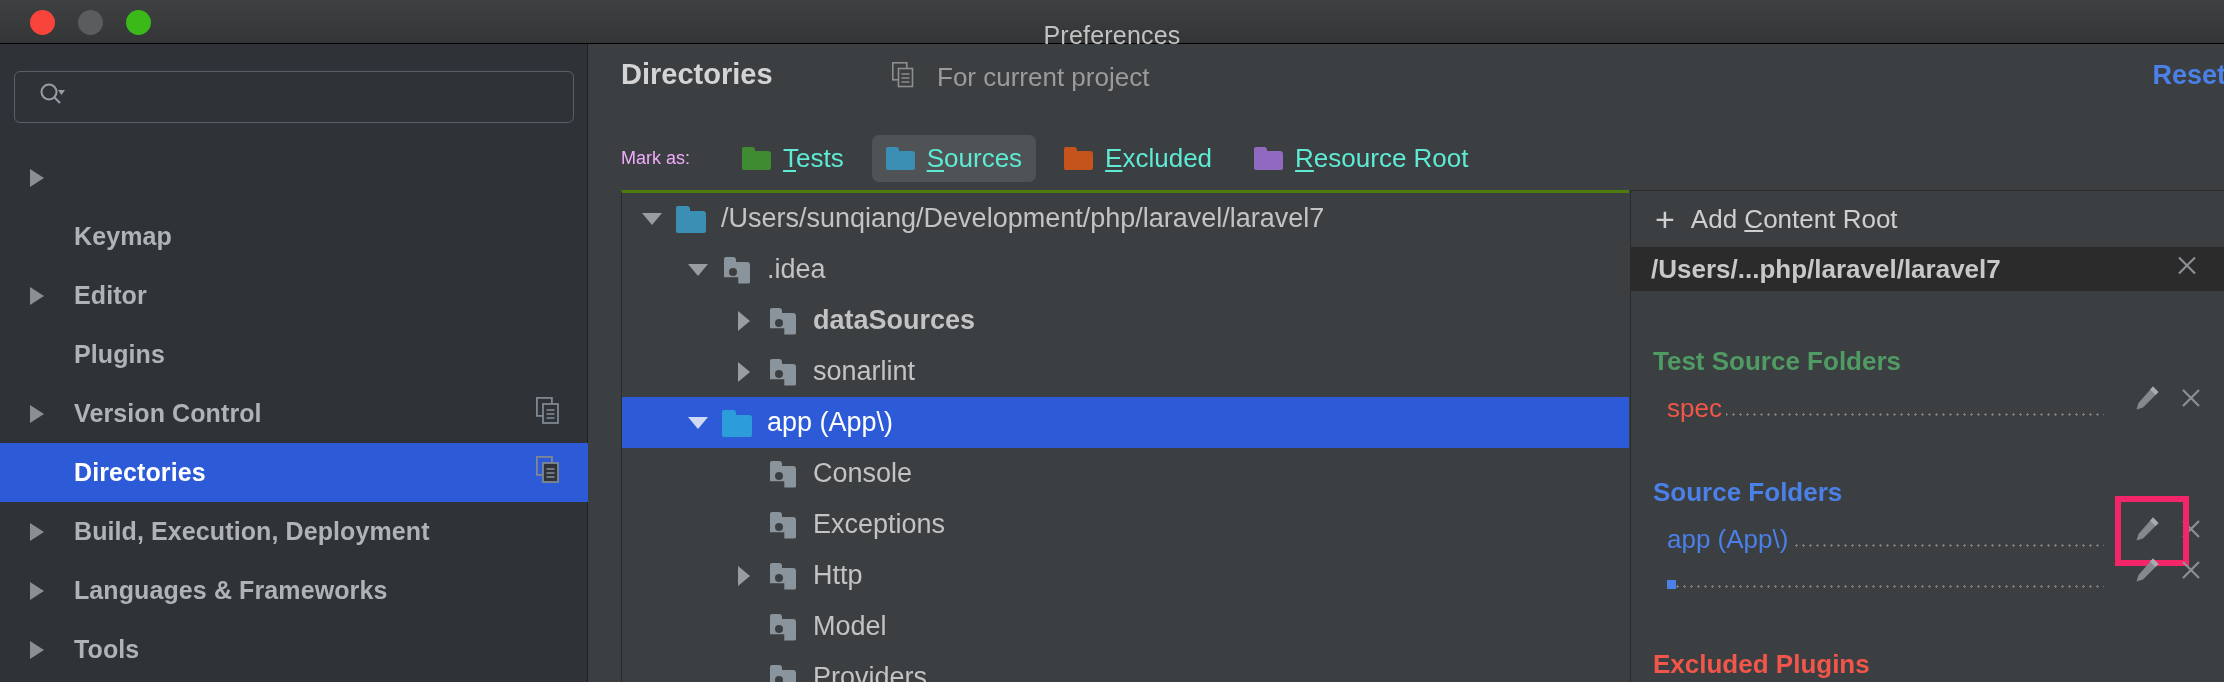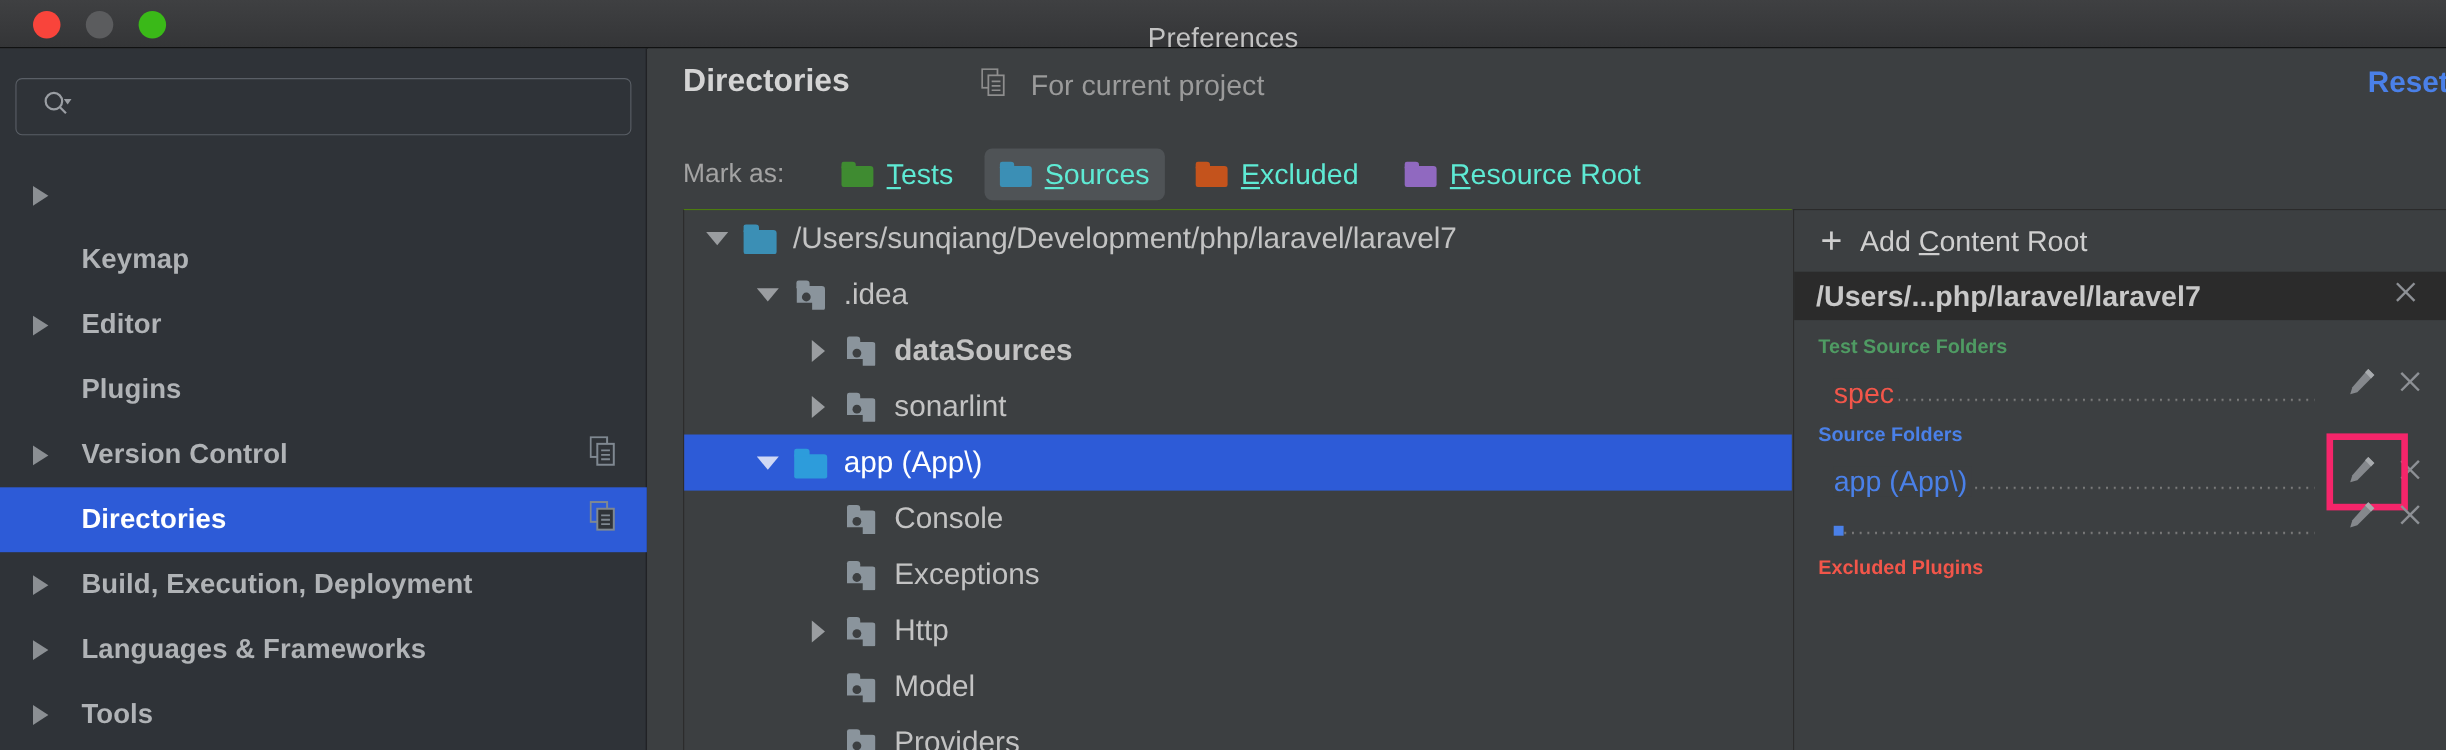--- a/index.html
+++ b/index.html
@@ -83,42 +83,42 @@
   #reset-link{
     position:absolute; right:-2px; top:16px;
     font-size:27px; font-weight:bold; color:#4a80e8; cursor:pointer;
   }
 
   
   #markas{
     position:absolute; left:0; top:86px; width:1635px; height:56px;
     display:flex; align-items:center; padding-left:32px; gap:0;
   }
-  #markas-label{ font-size:24px; color:#a3a3a3; margin-right:38px; }
+  #markas-label{ font-size:18px; color:#f0abfc; margin-right:38px; }
   .mark-btn{
     display:flex; align-items:center; gap:12px;
     padding:8px 14px; border-radius:7px; cursor:pointer;
     font-size:26px; color:#5eead4; margin-right:14px;
   }
   .mark-btn.active{ background:#4f5356; }
   .mark-btn u{ text-underline-offset:3px; }
   .folder-ico{ width:29px; height:23px; position:relative; display:block; }
   .folder-ico:before{
     content:""; position:absolute; left:0; top:4px; width:29px; height:19px;
     background:var(--fc); border-radius:1px 3px 2px 2px;
   }
   .folder-ico:after{
     content:""; position:absolute; left:0; top:0px; width:13px; height:6px;
     background:var(--fc); border-radius:2px 3px 0 0;
   }
 
   
   #tree-panel{
     position:absolute; left:32px; top:146px; width:1008px; height:492px;
-    background:#3c3f41; border-top:1px solid #4d7c0f; border-left:1px solid #2b2b2b;
+    background:#3c3f41; border-top:3px solid #4d7c0f; border-left:1px solid #2b2b2b;
     overflow:hidden;
   }
   .tnode{
     position:relative; height:51px; display:flex; align-items:center;
     font-size:27px; color:#c3c3c3; white-space:nowrap;
     margin-left:-1px;
   }
   .tnode.selected{ background:#2d5bd7; color:#ffffff; }
   .t-arrow{ flex:0 0 46px; display:flex; align-items:center; justify-content:center; }
   .t-arrow .dn{
@@ -166,21 +166,21 @@
     font-size:26px; color:#cfcfcf; cursor:pointer;
   }
   .plus{ font-size:34px; line-height:1; color:#cfcfcf; font-weight:300; }
   #content-root-row{
     position:relative; height:44px; background:#2b2b2b;
     display:flex; align-items:center; padding-left:20px;
     font-size:26px; font-weight:bold; color:#c8c8c8;
   }
   #content-root-row .xbtn{ position:absolute; right:24px; top:50%; transform:translateY(-50%); }
 
-  .sec-head{ font-size:18px; font-weight:bold; padding:14px 0 4px 22px; }
+  .sec-head{ font-size:26px; font-weight:bold; padding:14px 0 4px 22px;margin-top:41px; }
   .sec-head.test{ color:#4f9b63; }
   .sec-head.source{ color:#4a80e8; }
   .sec-head.excluded{ color:#f2564a; }
 
   .fld-row{
     position:relative; height:41px; display:flex; align-items:flex-end;
     padding-left:36px; font-size:26px;
   }
   .fld-name{ position:relative; z-index:2; background:#3c3f41; padding-right:4px; line-height:1.05; }
   .fld-name.green{ color:#4f9b63; }

